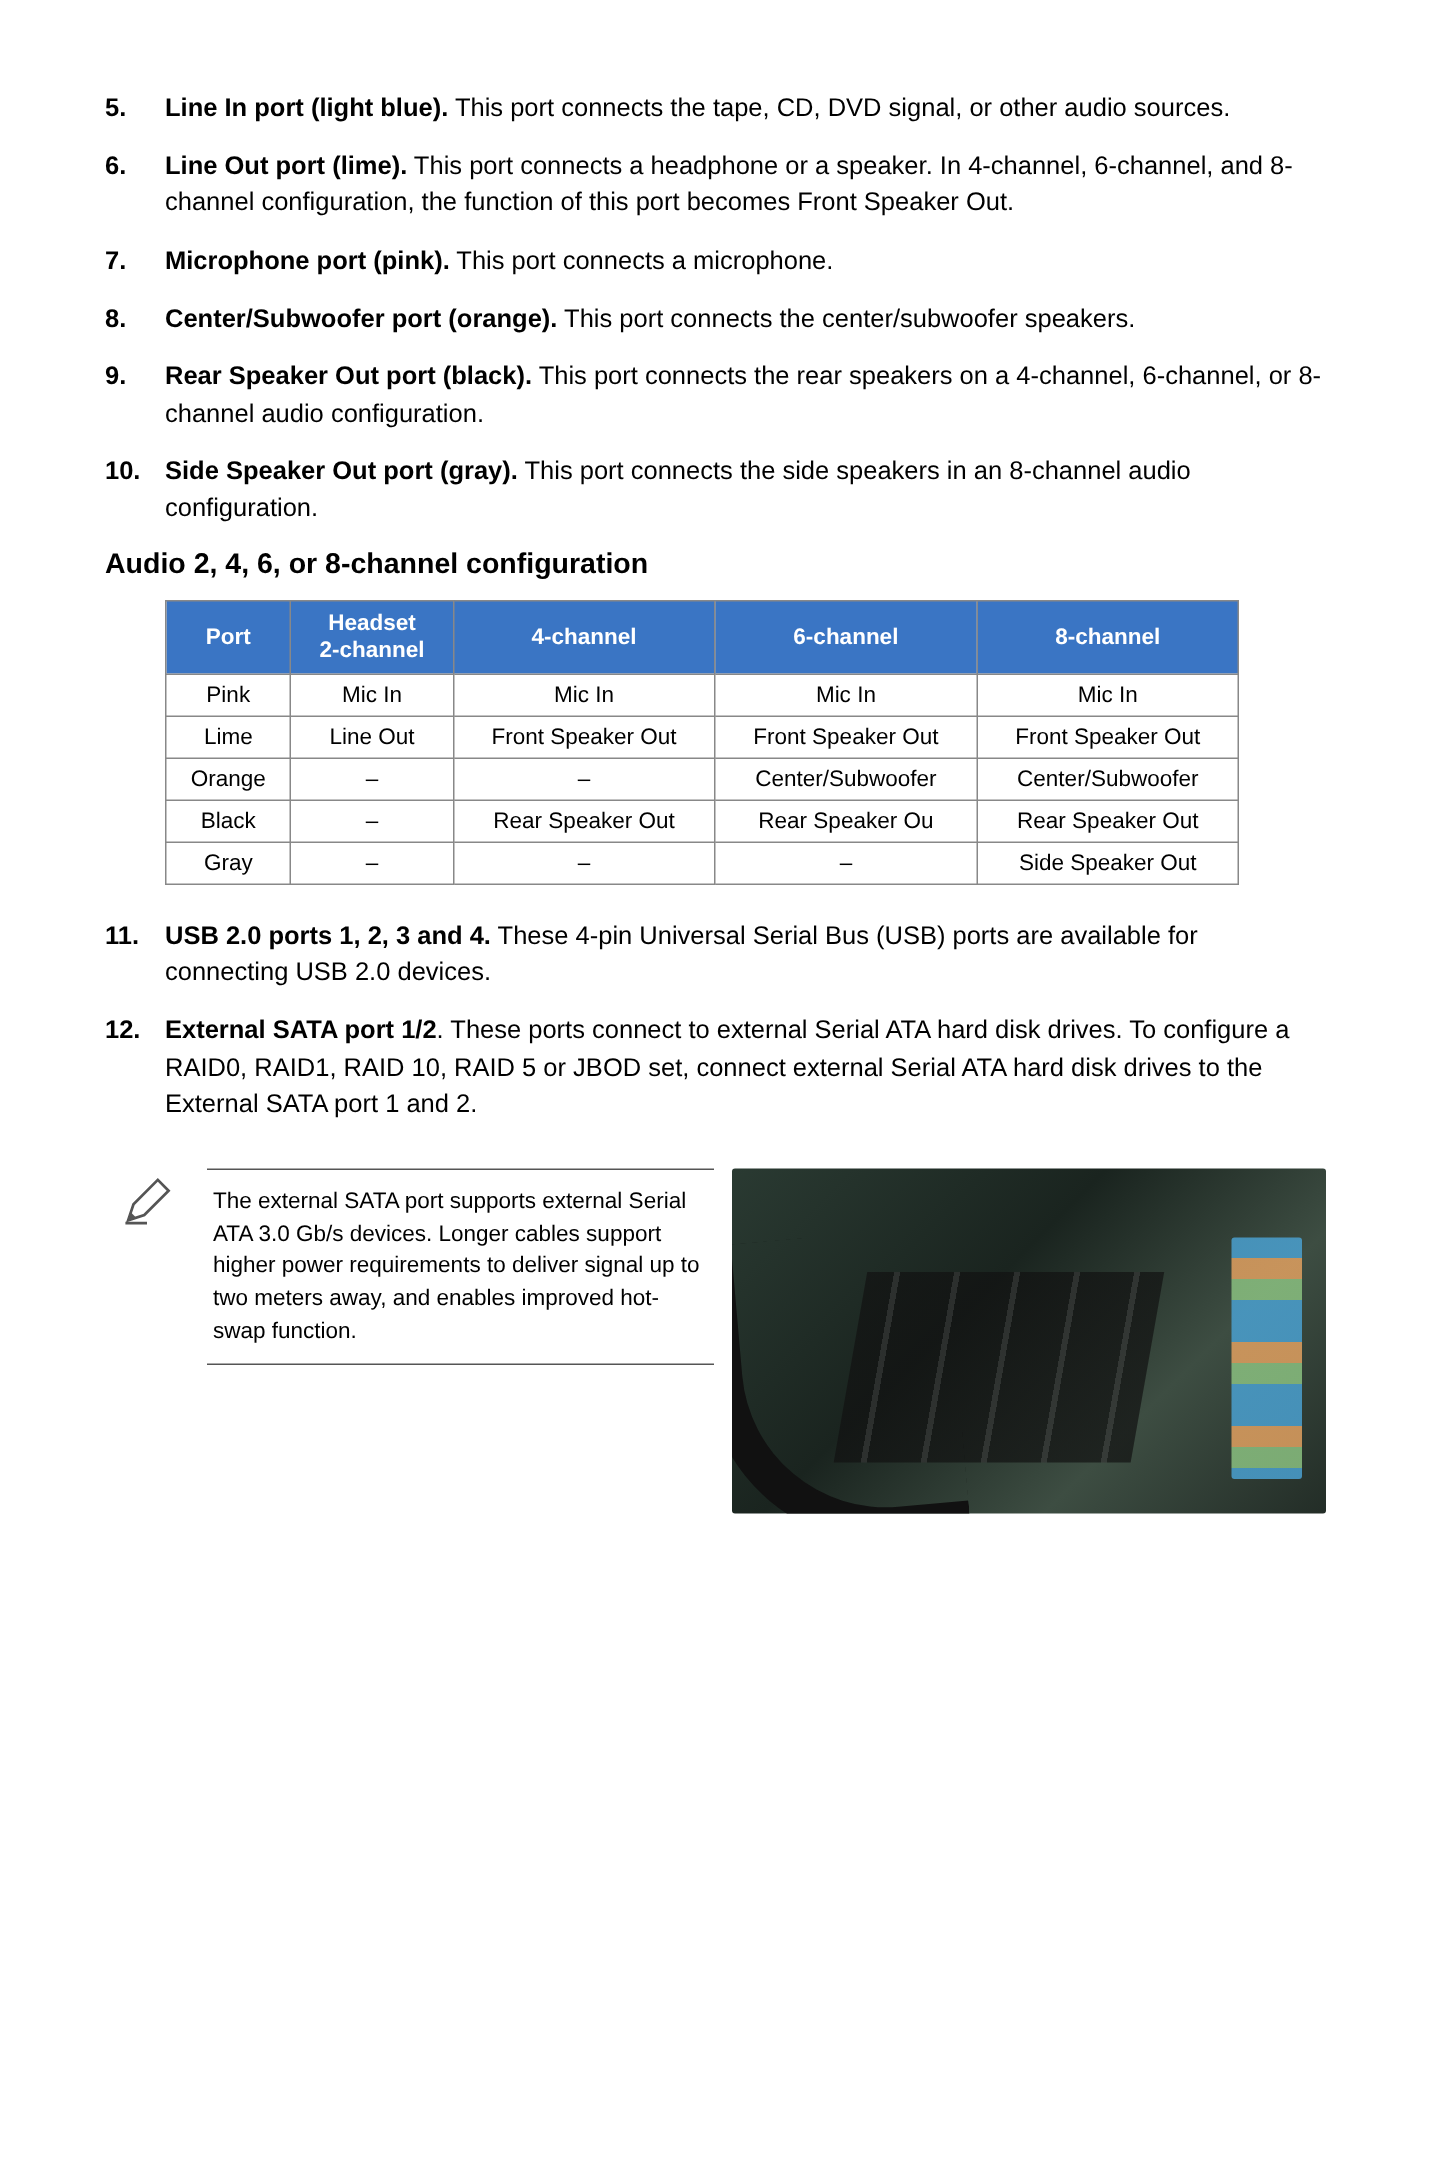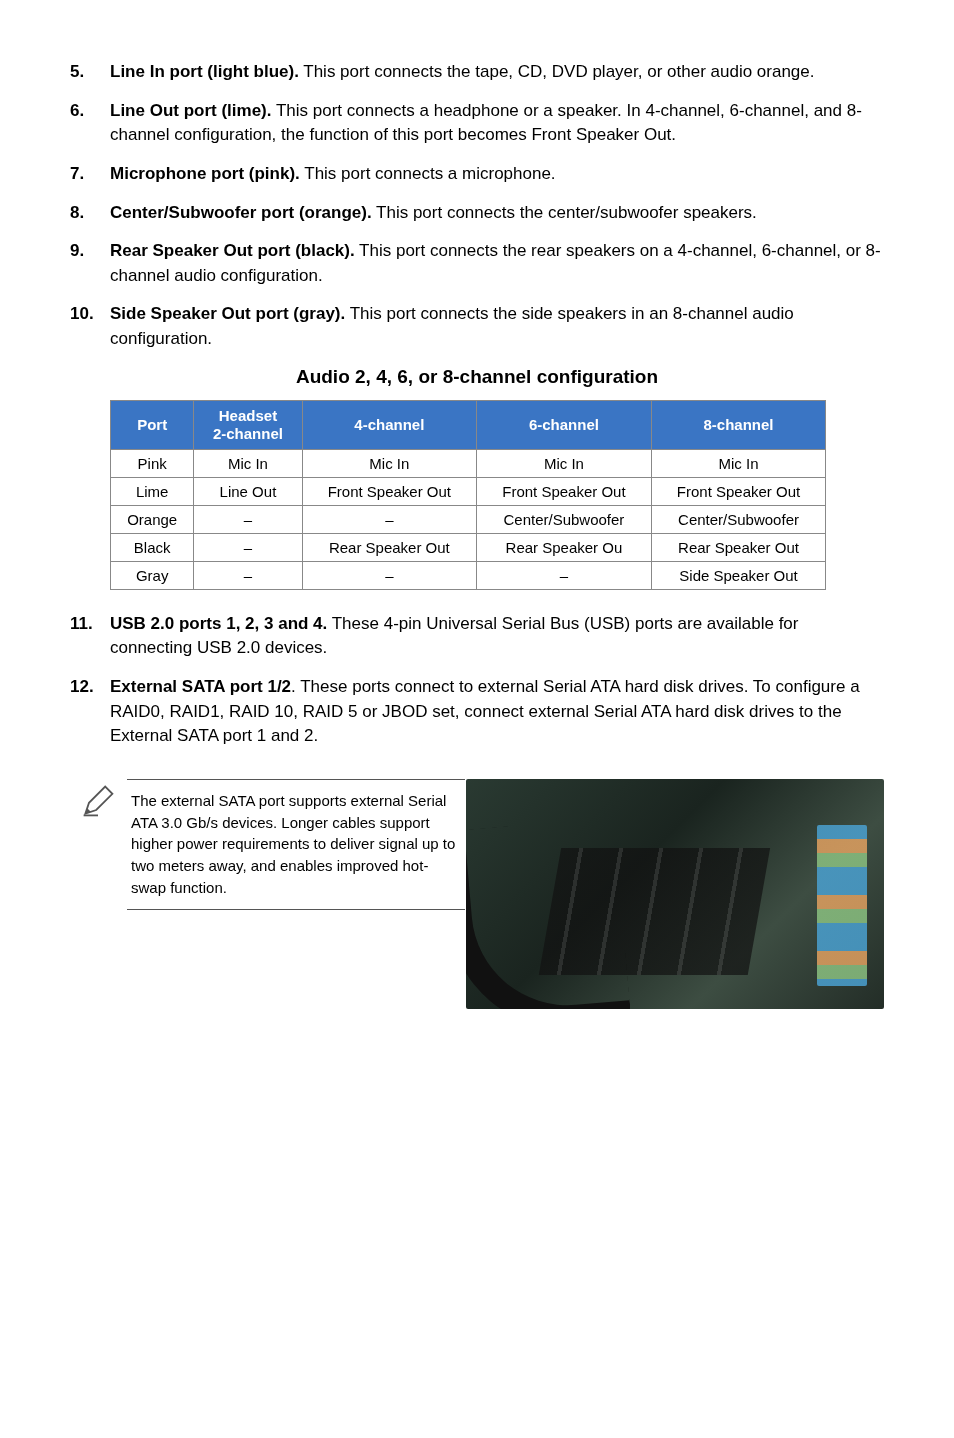--- a/index.html
+++ b/index.html
@@ -51,21 +51,20 @@
     border-top: 1px solid #555;
     border-bottom: 1px solid #555;
     padding: 10px 4px;
     font-size: 15px;
     line-height: 1.4;
   }
   .section-heading {
     font-size: 19px;
     font-weight: bold;
     margin: 10px 0 12px 0;
-    text-align: center;
   }
   table.audio {
     border-collapse: collapse;
     width: 88%;
     margin-left: 40px;
     font-size: 15px;
   }
   table.audio th {
     background: #3a75c4;
     color: #fff;
@@ -77,21 +76,21 @@
   }
   table.audio td {
     border: 1px solid #888;
     padding: 5px 8px;
     text-align: center;
   }
   .note2 {
     display: flex;
     align-items: flex-start;
     margin-top: 30px;
-    gap: 1px;
+    gap: 12px;
   }
   .note2 .icon {
     width: 56px;
     flex-shrink: 0;
     text-align: center;
     padding-top: 4px;
   }
   .note2 .icon svg { width:36px; height:36px;}
   .note2 .textcol {
     width: 330px;
@@ -148,21 +147,21 @@
     padding: 0 4px;
   }
 </style>
 </head>
 <body>
 
 <div class="page">
 
   <div class="numbered-item">
     <div class="num">5.</div>
-    <div class="body"><span class="lead">Line In port (light blue).</span><span> This port connects the tape, CD, DVD player, or other audio orange.</span></div>
+    <div class="body"><span class="lead">Line In port (light blue).</span><span> This port connects the tape, CD, DVD signal, or other audio sources.</span></div>
   </div>
 
   <div class="numbered-item">
     <div class="num">6.</div>
     <div class="body"><span class="lead">Line Out port (lime).</span><span> This port connects a headphone or a speaker. In 4-channel, 6-channel, and 8-channel configuration, the function of this port becomes Front Speaker Out.</span></div>
   </div>
 
   <div class="numbered-item">
     <div class="num">7.</div>
     <div class="body"><span class="lead">Microphone port (pink).</span><span> This port connects a microphone.</span></div>

